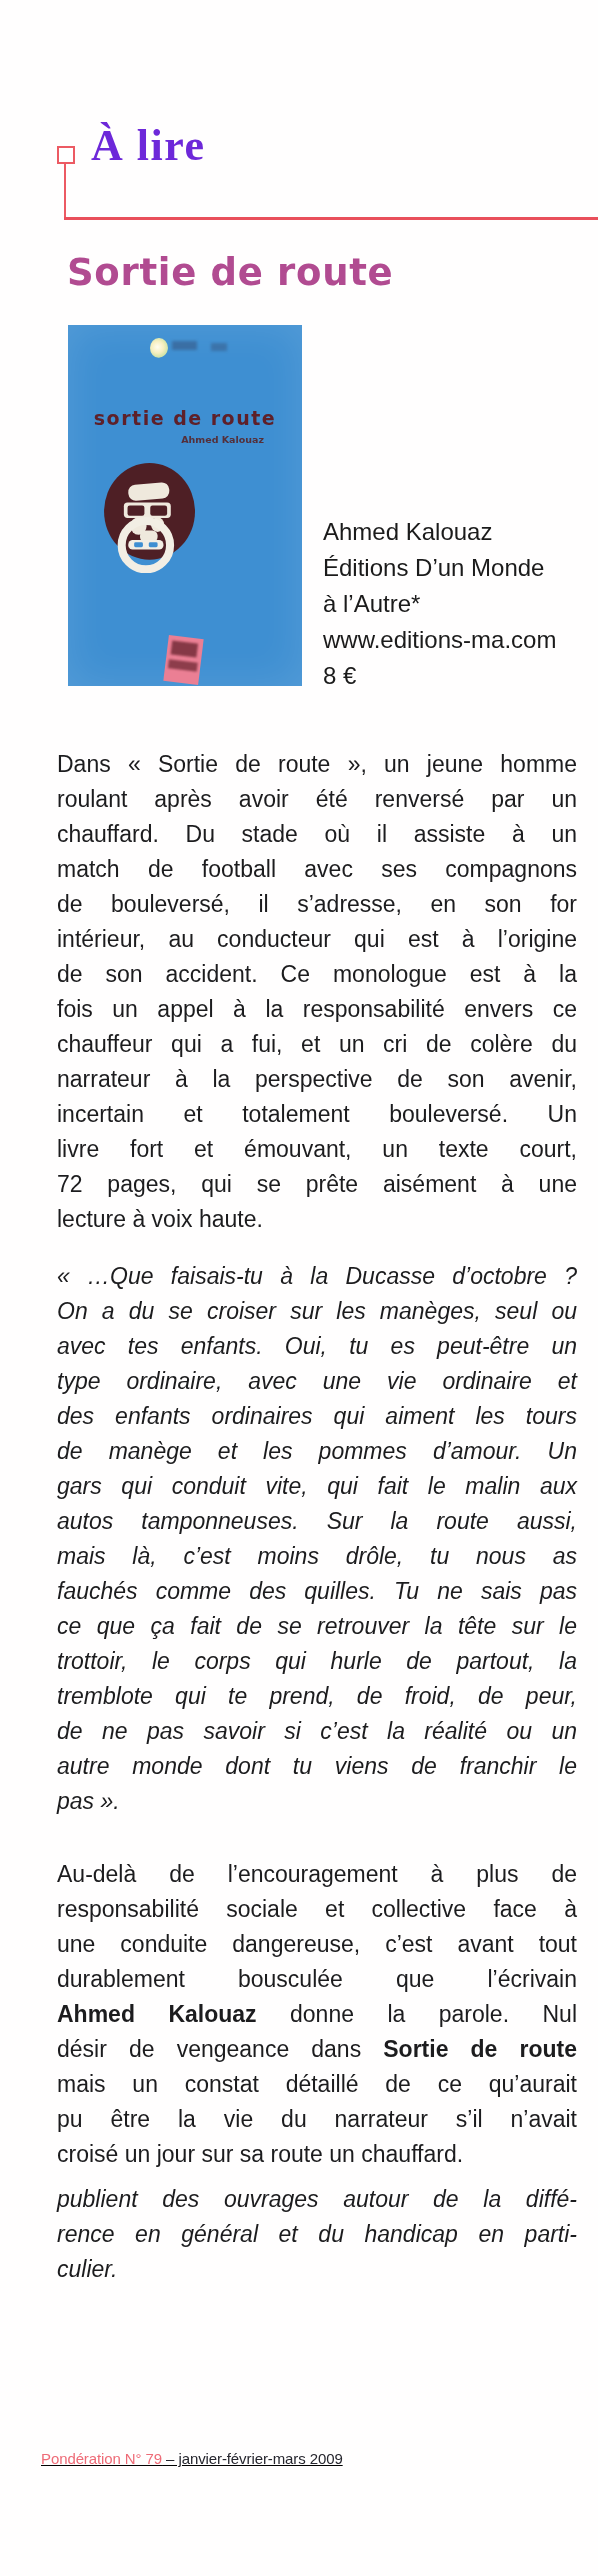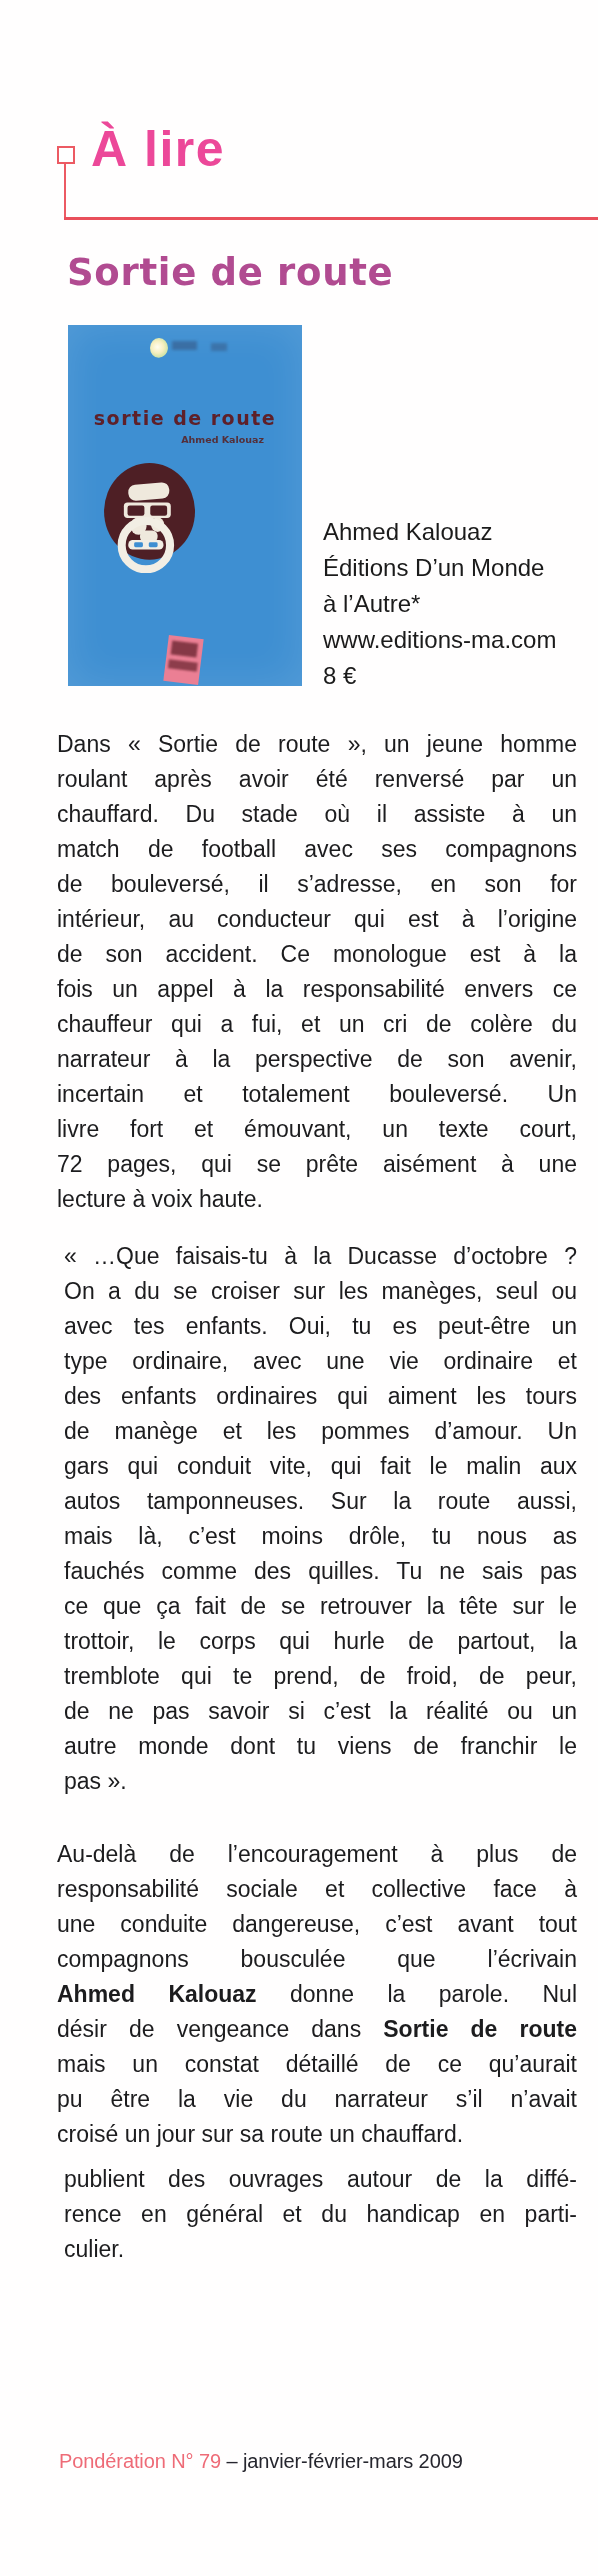--- a/index.html
+++ b/index.html
@@ -3,22 +3,22 @@
 <meta charset="utf-8">
 <style>
   html,body{margin:0;padding:0;background:#ffffff;}
   body{width:599px;height:2576px;position:relative;font-family:"Liberation Sans",sans-serif;}
   .page{position:absolute;inset:0;background:#fffefe;overflow:hidden;}
 
   
   .hdr-square{position:absolute;left:57px;top:146px;width:14px;height:14px;border:2.9px solid #ec5a63;background:#fff;}
   .hdr-vline{position:absolute;left:64px;top:164px;width:2.2px;height:56px;background:#ec5a63;}
   .hdr-hline{position:absolute;left:64px;top:217px;width:535px;height:2.9px;background:#e94f5b;}
-  .section-label{position:absolute;left:91px;top:120px;font-family:Liberation Sans, sans-serif;
-    font-size:50px;font-weight:bold;color:#ec4899;letter-spacing:1.5px;}
+  .section-label{position:absolute;left:91px;top:120px;font-family:Liberation Serif, serif;
+    font-size:44px;font-weight:bold;color:#6d28d9;letter-spacing:1.5px;}
 
   .article-title{position:absolute;left:67px;top:251px;font-family:"DejaVu Sans",sans-serif;
     font-size:37px;font-weight:bold;color:#b14b91;letter-spacing:0.7px;}
 
   
   .cover{position:absolute;left:68px;top:325px;width:234px;height:361px;background:#3e8fd2;
     box-shadow:inset 0 0 44px rgba(255,255,255,.12);}
   .cover-logo{position:absolute;left:82px;top:12.5px;width:17.6px;height:20px;border-radius:50%;
     background:radial-gradient(circle at 42% 45%, #fffdf0 0%, #f6efc0 40%, #cfe3a8 68%, rgba(207,227,168,0) 75%);}
   .cover-smudge1{position:absolute;left:104px;top:16px;width:25px;height:8.8px;background:rgba(45,50,80,.35);filter:blur(1.5px);}
@@ -31,30 +31,30 @@
   .stamp{position:absolute;left:98px;top:312px;width:35px;height:46px;background:#eb7f94;transform:rotate(7deg);}
   .stamp-m1{position:absolute;left:3.7px;top:5.1px;width:26.4px;height:14px;background:#6e2733;filter:blur(1.2px);opacity:.8;}
   .stamp-m2{position:absolute;left:2.9px;top:24px;width:29px;height:8.8px;background:#6e2733;filter:blur(1.2px);opacity:.75;}
 
   
   .pub-info{position:absolute;left:323px;top:514px;font-size:24px;line-height:36px;color:#1b1b1b;}
 
   
   .body-text{position:absolute;left:57px;top:727px;width:520px;font-size:23px;line-height:35px;color:#1c1c1e;}
   .para{margin:0;}
-  .para:nth-child(1){margin-bottom:22px;}
+  .para:nth-child(1){margin-bottom:22px;margin-top:20px;}
   .para:nth-child(2){margin-bottom:38px;}
   .para:nth-child(3){margin-bottom:10px;}
-  .para.italic{margin-left:7px;}
+  .para.italic{font-style:italic;}
   .line{text-align:justify;text-align-last:justify;-moz-text-align-last:justify;white-space:nowrap;}
   .line.last{text-align-last:left;-moz-text-align-last:left;}
   .para b{font-weight:bold;}
 
   
-  .footer{position:absolute;left:59px;top:2450px;font-size:20px;letter-spacing:-0.1px;white-space:nowrap;}
+  .footer{position:absolute;left:41px;top:2450px;font-size:15px;letter-spacing:-0.1px;white-space:nowrap;text-decoration:underline;}
   .footer .mag{color:#ee6b77;}
   .footer .issue{color:#26262e;}
 </style>
 </head>
 <body>
 
 <div class="page">
 
   <div class="hdr-square"></div>
   <div class="hdr-vline"></div>
@@ -129,21 +129,21 @@
         <div class="line">trottoir, le corps qui hurle de partout, la</div>
         <div class="line">tremblote qui te prend, de froid, de peur,</div>
         <div class="line">de ne pas savoir si c’est la réalité ou un</div>
         <div class="line">autre monde dont tu viens de franchir le</div>
         <div class="line last">pas ».</div>
       </div>
       <div class="para">
         <div class="line">Au-delà de l’encouragement à plus de</div>
         <div class="line">responsabilité sociale et collective face à</div>
         <div class="line">une conduite dangereuse, c’est avant tout</div>
-        <div class="line">compagnons bousculée que l’écrivain</div>
+        <div class="line">durablement bousculée que l’écrivain</div>
         <div class="line"><b>Ahmed Kalouaz</b> donne la parole. Nul</div>
         <div class="line">désir de vengeance dans <b>Sortie de route</b></div>
         <div class="line">mais un constat détaillé de ce qu’aurait</div>
         <div class="line">pu être la vie du narrateur s’il n’avait</div>
         <div class="line last">croisé un jour sur sa route un chauffard.</div>
       </div>
       <div class="para italic">
         <div class="line">publient des ouvrages autour de la diffé-</div>
         <div class="line">rence en général et du handicap en parti-</div>
         <div class="line last">culier.</div>

